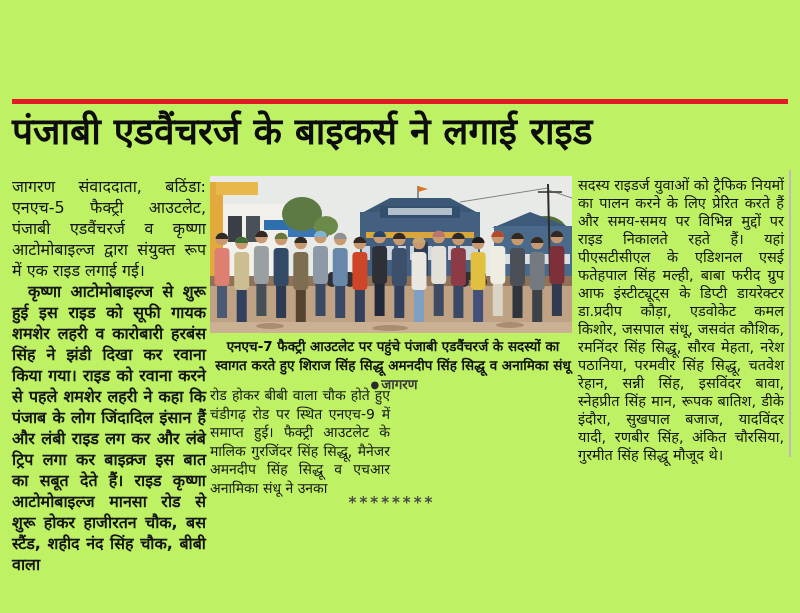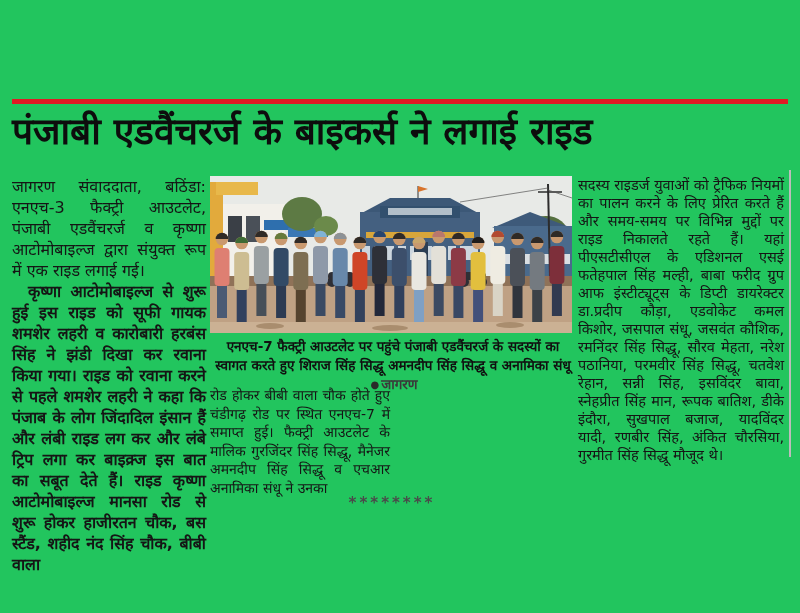--- a/index.html
+++ b/index.html
@@ -1,16 +1,16 @@
 <!DOCTYPE html>
 <html><head>
 <meta charset="utf-8">
 <style>
   html,body{margin:0;padding:0;background:#ffffff;}
-  .page{position:relative;width:800px;height:613px;background:#22c55e;overflow:hidden;
+  .page{position:relative;width:800px;height:613px;background:#bef264;overflow:hidden;
         font-family:"DejaVu Sans","Liberation Sans",sans-serif;color:#1a1a1a;}
   .red-rule{position:absolute;left:12px;top:99px;width:776px;height:5px;background:#e01b24;}
   .headline{position:absolute;left:12px;top:106px;width:776px;margin:0;
             font-size:37px;line-height:52px;font-weight:bold;color:#0d0d0d;
             white-space:nowrap;letter-spacing:0px;}
   .col{position:absolute;text-align:justify;color:#151515;}
   .col p{margin:0;}
   .col-left{left:12px;top:176px;width:194px;height:318px;font-size:16px;line-height:21px;}
   .col-left .para2{text-indent:16px;font-weight:bold;}
   .byline{font-weight:normal;}
@@ -30,21 +30,21 @@
 </head>
 <body>
 
 <div class="page">
 
   <div class="red-rule"></div>
 
   <h1 class="headline">पंजाबी एडवैंचरर्ज के बाइकर्स ने लगाई राइड</h1>
 
   <div class="col col-left">
-    <p><span class="byline">जागरण संवाददाता, बठिंडा:</span><span> एनएच-3 फैक्ट्री आउटलेट, पंजाबी एडवैंचरर्ज व कृष्णा आटोमोबाइल्ज द्वारा संयुक्त रूप में एक राइड लगाई गई।</span></p>
+    <p><span class="byline">जागरण संवाददाता, बठिंडा:</span><span> एनएच-5 फैक्ट्री आउटलेट, पंजाबी एडवैंचरर्ज व कृष्णा आटोमोबाइल्ज द्वारा संयुक्त रूप में एक राइड लगाई गई।</span></p>
     <p class="para2">कृष्णा आटोमोबाइल्ज से शुरू हुई इस राइड को सूफी गायक शमशेर लहरी व कारोबारी हरबंस सिंह ने झंडी दिखा कर रवाना किया गया। राइड को रवाना करने से पहले शमशेर लहरी ने कहा कि पंजाब के लोग जिंदादिल इंसान हैं और लंबी राइड लग कर और लंबे ट्रिप लगा कर बाइक्र्ज इस बात का सबूत देते हैं। राइड कृष्णा आटोमोबाइल्ज मानसा रोड से शुरू होकर हाजीरतन चौक, बस स्टैंड, शहीद नंद सिंह चौक, बीबी वाला</p>
   </div>
 
   <div class="photo-wrap">
     <svg viewBox="0 0 362 157" preserveAspectRatio="none">
 
       <rect x="0" y="0" width="362" height="157" fill="#e8eae7"></rect>
 
       <rect x="0" y="6" width="13" height="104" fill="#e2aa3c"></rect>
       <rect x="6" y="6" width="42" height="13" fill="#e8b84a"></rect>
@@ -174,20 +174,20 @@
           <rect x="341.9" y="104" width="10" height="36" fill="#323a50"></rect>
           <rect x="339.4" y="70" width="15" height="38" rx="4" fill="#7d2f3a"></rect>
           <circle cx="346.9" cy="61" r="6.3" fill="#c9996f"></circle>
           <path d="M 340.59999999999997 61 a 6.3 6.3 0 0 1 12.6 0 z" fill="#2f2a26"></path>
         </g>
     </svg>
   </div>
 
   <div class="caption"><span>एनएच-7 फैक्ट्री आउटलेट पर पहुंचे पंजाबी एडवैंचरर्ज के सदस्यों का स्वागत करते हुए शिराज सिंह सिद्धू अमनदीप सिंह सिद्धू व अनामिका संधू</span> <span class="credit-bullet">●</span><span class="credit">जागरण</span></div>
 
-  <div class="col col-mid-a">रोड होकर बीबी वाला चौक होते हुए चंडीगढ़ रोड पर स्थित एनएच-7 में समाप्त हुई। फैक्ट्री आउटलेट के मालिक गुरजिंदर सिंह सिद्धू, मैनेजर अमनदीप सिंह सिद्धू व एचआर अनामिका संधू ने उनका</div>
+  <div class="col col-mid-a">रोड होकर बीबी वाला चौक होते हुए चंडीगढ़ रोड पर स्थित एनएच-9 में समाप्त हुई। फैक्ट्री आउटलेट के मालिक गुरजिंदर सिंह सिद्धू, मैनेजर अमनदीप सिंह सिद्धू व एचआर अनामिका संधू ने उनका</div>
   <div class="col col-right">सदस्य राइडर्ज युवाओं को ट्रैफिक नियमों का पालन करने के लिए प्रेरित करते हैं और समय-समय पर विभिन्न मुद्दों पर राइड निकालते रहते हैं। यहां पीएसटीसीएल के एडिशनल एसई फतेहपाल सिंह मल्ही, बाबा फरीद ग्रुप आफ इंस्टीट्यूट्स के डिप्टी डायरेक्टर डा.प्रदीप कौड़ा, एडवोकेट कमल किशोर, जसपाल संधू, जसवंत कौशिक, रमनिंदर सिंह सिद्धू, सौरव मेहता, नरेश पठानिया, परमवीर सिंह सिद्धू, चतवेश रेहान, सन्नी सिंह, इसविंदर बावा, स्नेहप्रीत सिंह मान, रूपक बातिश, डीके इंदौरा, सुखपाल बजाज, यादविंदर यादी, रणबीर सिंह, अंकित चौरसिया, गुरमीत सिंह सिद्धू मौजूद थे।</div>
 
   <div class="asterisks">********</div>
 
   <div class="v-rule"></div>
 
 </div>
 
 </body></html>

